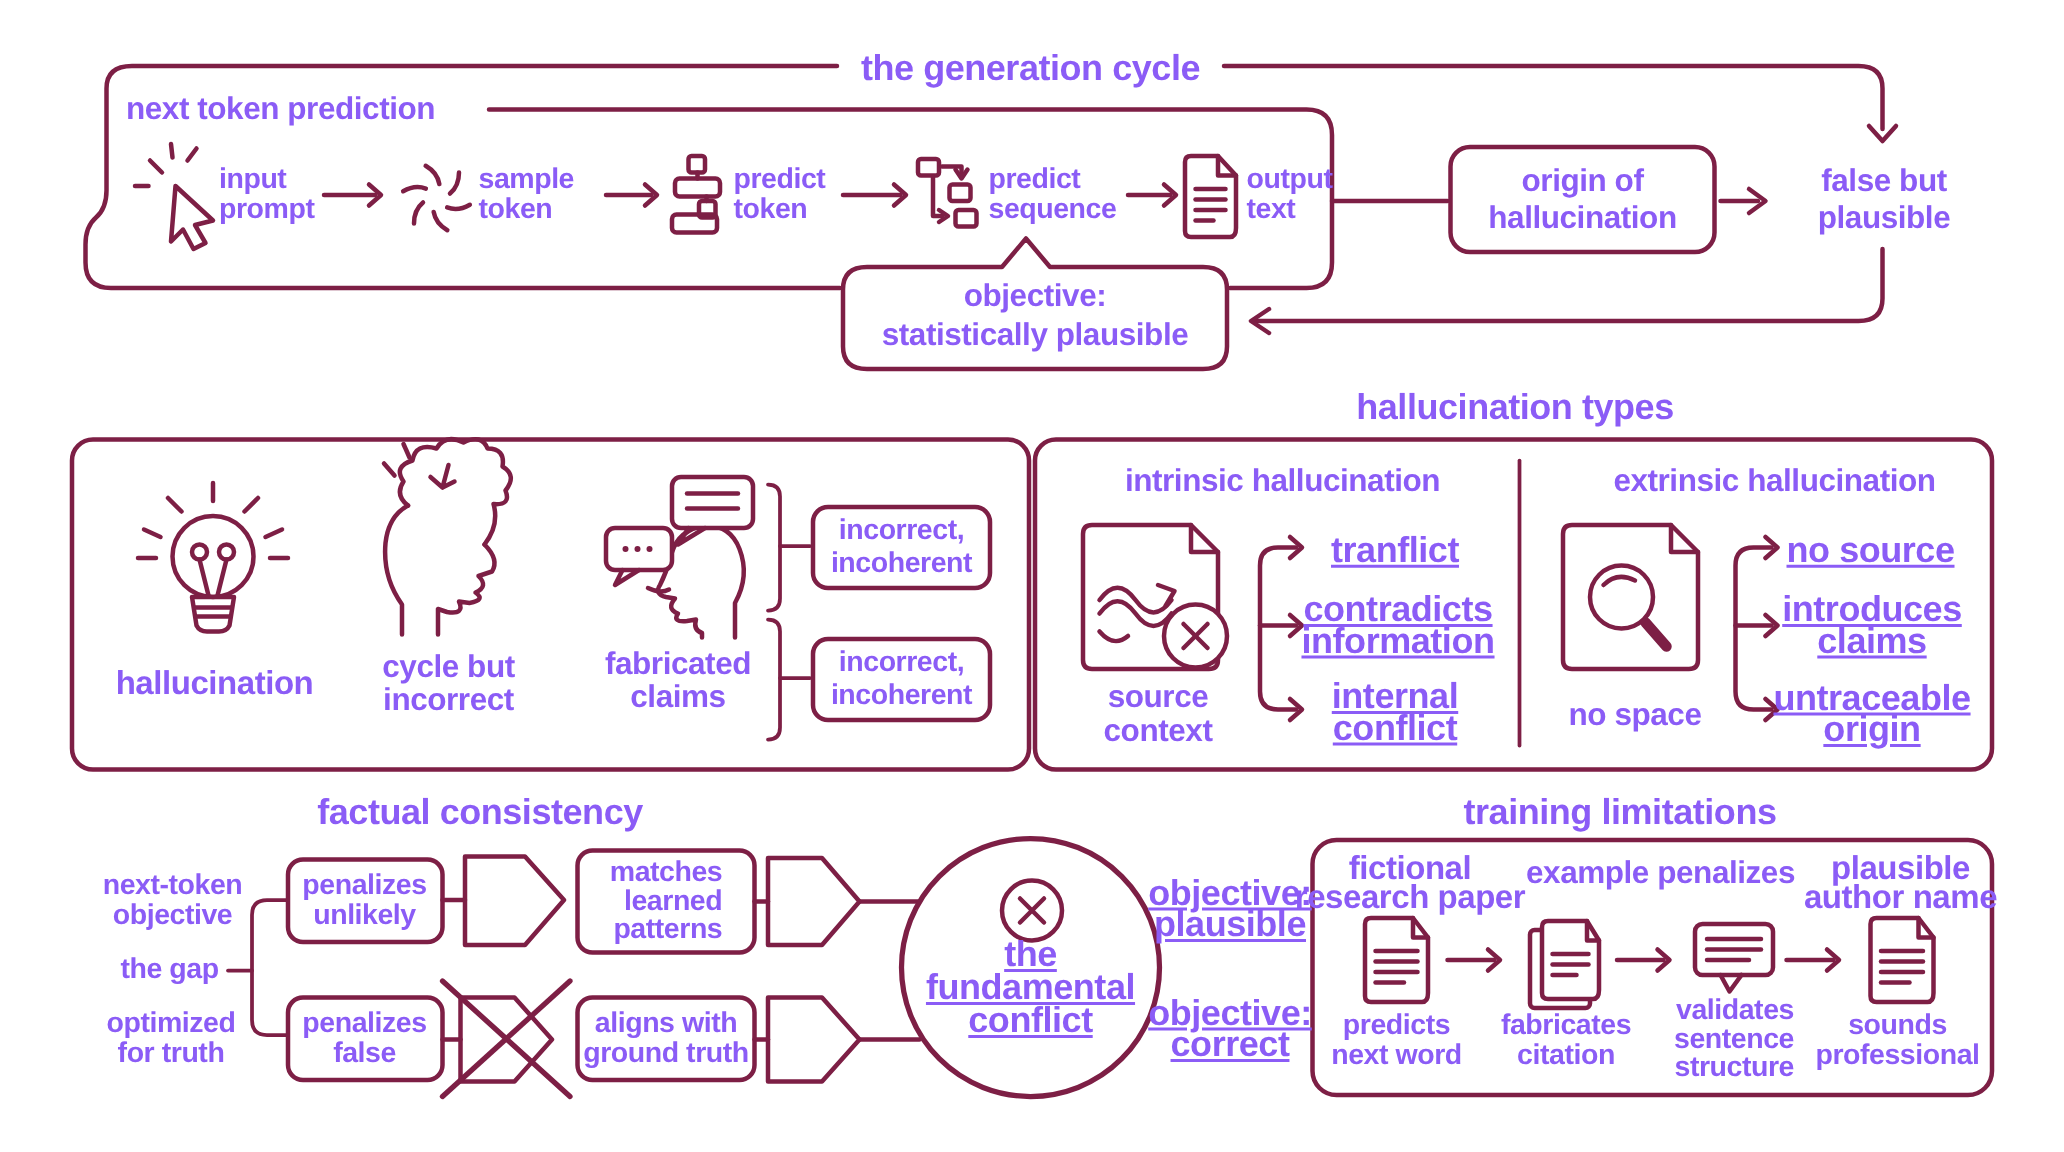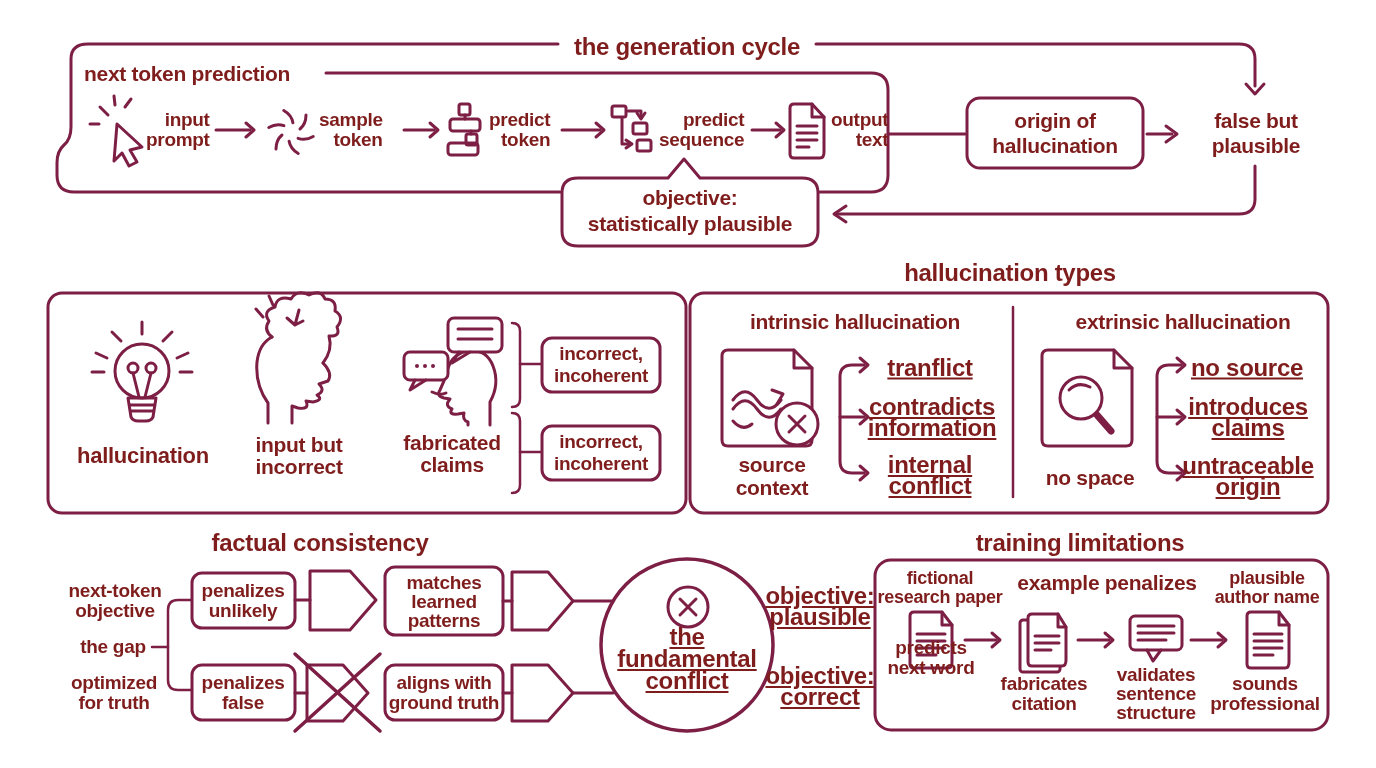--- a/index.html
+++ b/index.html
@@ -4,31 +4,31 @@
 <style>
   html,body{margin:0;padding:0;background:#ffffff;}
   #stage{position:relative;width:1376px;height:768px;background:#ffffff;overflow:hidden;
          font-family:"Liberation Sans","DejaVu Sans",sans-serif;}
   svg.art{position:absolute;left:0;top:0;}
   svg.art *{stroke:#7d1f45;fill:none;stroke-width:3;stroke-linecap:round;stroke-linejoin:round;}
   svg.art .thin{stroke-width:2.5;}
   svg.art .thick{stroke-width:3.5;}
   svg.art .wfill{fill:#ffffff;}
   svg.art .dot{fill:#7d1f45;stroke:none;}
-  .lbl{position:absolute;font-weight:bold;color:#7f1d1d;white-space:nowrap;letter-spacing:-0.3px;}
+  .lbl{position:absolute;font-weight:bold;color:#8b5cf6;white-space:nowrap;letter-spacing:-0.3px;}
   .c{transform:translate(-50%,-50%);text-align:center;}
-  .la{transform:translate(0,-50%);text-align:right;}
-  .s18{font-size:18px;line-height:19px;}
+  .la{transform:translate(0,-50%);text-align:left;}
+  .s18{font-size:22px;line-height:19px;}
   .s19{font-size:19px;line-height:20px;}
   .s20{font-size:24px;line-height:21px;text-decoration:underline;}
   .s21{font-size:21px;line-height:23px;}
   .s21t{font-size:21px;line-height:25px;}
   .s22{font-size:22px;line-height:23px;}
   .s24{font-size:24px;line-height:25px;}
-  .lh19{line-height:19px;}
+  .lh19{line-height:19px;text-align:right;}
   .lh22{line-height:22px;}
   .lh26{line-height:26px;}
 </style>
 </head>
 <body>
 
 <div id="stage">
 
 <svg class="art" width="1376" height="768" viewBox="0 0 1376 768">
 
@@ -293,21 +293,21 @@
   <div>false but</div>
       <div>plausible</div>
 </div>
 <div class="lbl c s21 lh26" style="left:690px;top:211px">
   <div>objective:</div>
       <div>statistically plausible</div>
 </div>
 
 <div class="lbl c s22" style="left:143px;top:455px">hallucination</div>
 <div class="lbl c s21 lh22" style="left:299px;top:456px">
-  <div>input but</div>
+  <div>cycle but</div>
       <div>incorrect</div>
 </div>
 <div class="lbl c s21 lh22" style="left:452px;top:454px">
   <div>fabricated</div>
       <div>claims</div>
 </div>
 <div class="lbl c s19 lh22" style="left:601px;top:365px">
   <div>incorrect,</div>
       <div>incoherent</div>
 </div>
@@ -387,21 +387,21 @@
 <div class="lbl c s24" style="left:1080px;top:542px">training limitations</div>
 <div class="lbl c s18" style="left:940px;top:588px">
   <div>fictional</div>
       <div>research paper</div>
 </div>
 <div class="lbl c s21" style="left:1107px;top:582px">example penalizes</div>
 <div class="lbl c s18" style="left:1267px;top:588px">
   <div>plausible</div>
       <div>author name</div>
 </div>
-<div class="lbl c s19" style="left:931px;top:658px">
+<div class="lbl c s19" style="left:931px;top:694px">
   <div>predicts</div>
       <div>next word</div>
 </div>
 <div class="lbl c s19" style="left:1044px;top:694px">
   <div>fabricates</div>
       <div>citation</div>
 </div>
 <div class="lbl c s19" style="left:1265px;top:694px">
   <div>sounds</div>
       <div>professional</div>

